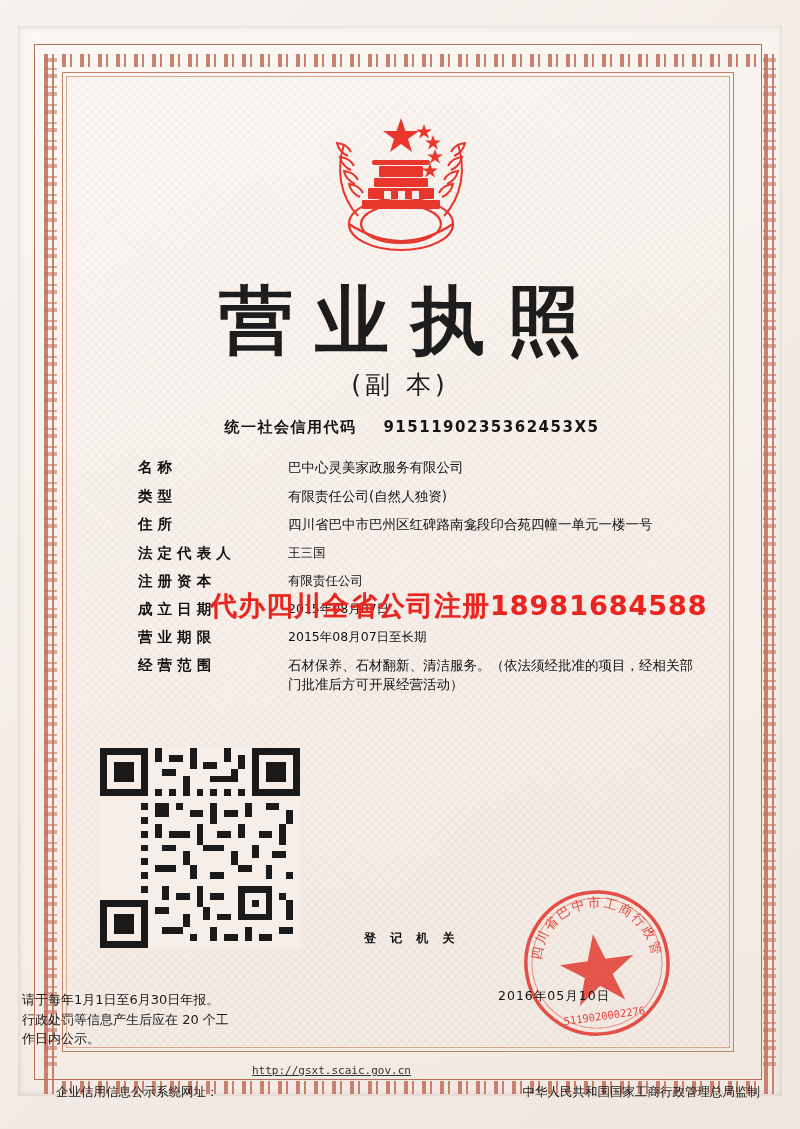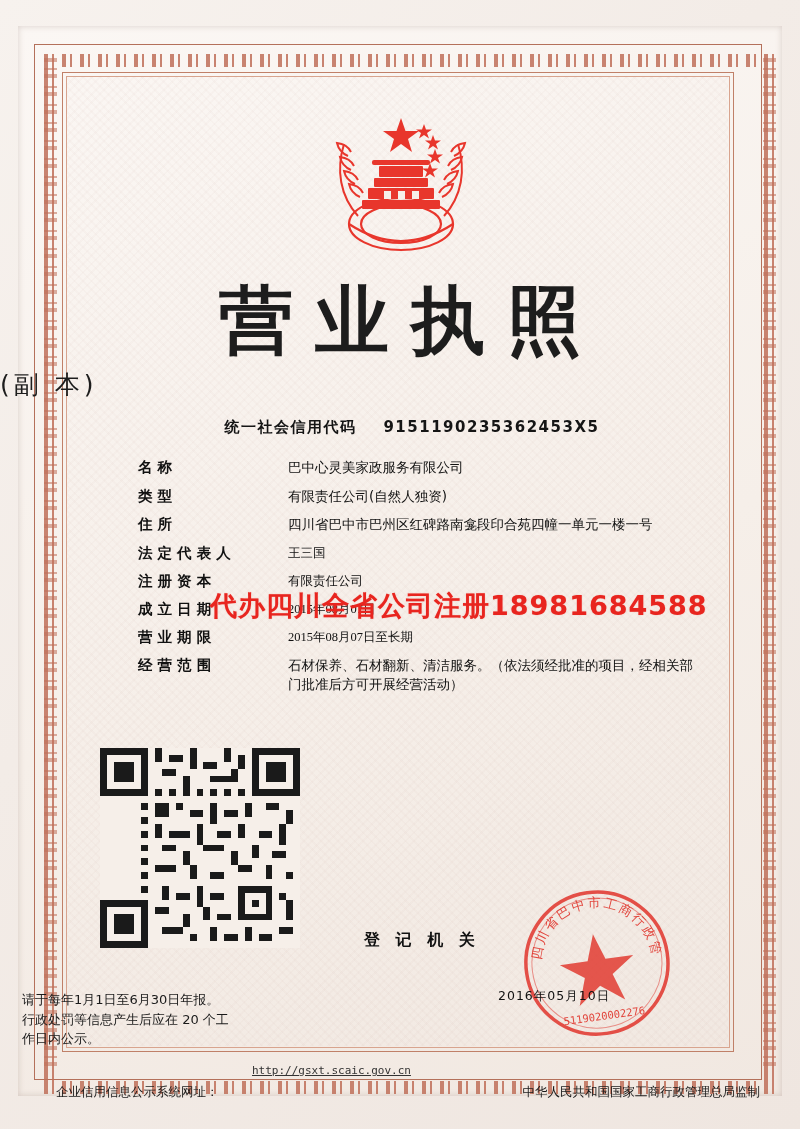--- a/index.html
+++ b/index.html
@@ -58,21 +58,21 @@
   #emblem svg{display:block}
 
   
   #title{
     position:absolute;left:0;right:0;top:272px;text-align:center;
     font-family:"DejaVu Sans","Liberation Sans",sans-serif;
     font-size:74px;font-weight:bold;letter-spacing:22px;
     color:#1d1d1d;text-indent:22px;
   }
   #subtitle{
-    position:absolute;left:0;right:0;top:368px;text-align:left;
+    position:absolute;left:0;right:0;top:368px;text-align:center;
     font-size:25px;color:#1d1d1d;letter-spacing:4px;
   }
   #credit-code{
     position:absolute;left:0;right:0;top:418px;text-align:center;
     font-size:15px;color:#151515;font-weight:bold;letter-spacing:1.5px;
     padding-left:24px;
   }
 
   
   #fields{position:absolute;left:138px;top:458px;width:560px;}
@@ -81,30 +81,30 @@
     width:112px;flex:0 0 112px;
     font-size:14.5px;color:#111;font-weight:bold;
     display:flex;justify-content:space-between;
     letter-spacing:0;
   }
   .val{
     font-size:13.5px;color:#111;line-height:1.45;
     padding-left:10px;flex:1;
   }
   .val.bold{font-weight:normal;}
-  .val.small{font-size:12.5px;font-family:Liberation Serif, serif;}
+  .val.small{font-size:12.5px;}
   .row.scope .val{max-width:420px;}
 
   
   #qr{position:absolute;left:100px;top:748px;width:200px;height:200px;}
 
   
   #registrar{
     position:absolute;left:364px;top:930px;
-    font-size:16px;color:#111;letter-spacing:5px;font-weight:bold;text-align:center;
+    font-size:12px;color:#111;letter-spacing:5px;font-weight:bold;text-align:center;
   }
   #date-line{
     position:absolute;left:498px;top:988px;width:190px;
     font-size:12.5px;color:#111;display:flex;align-items:baseline;
   }
   #date-line .d{letter-spacing:1px;}
 
   
   #seal{
     position:absolute;left:520px;top:886px;width:155px;height:155px;

